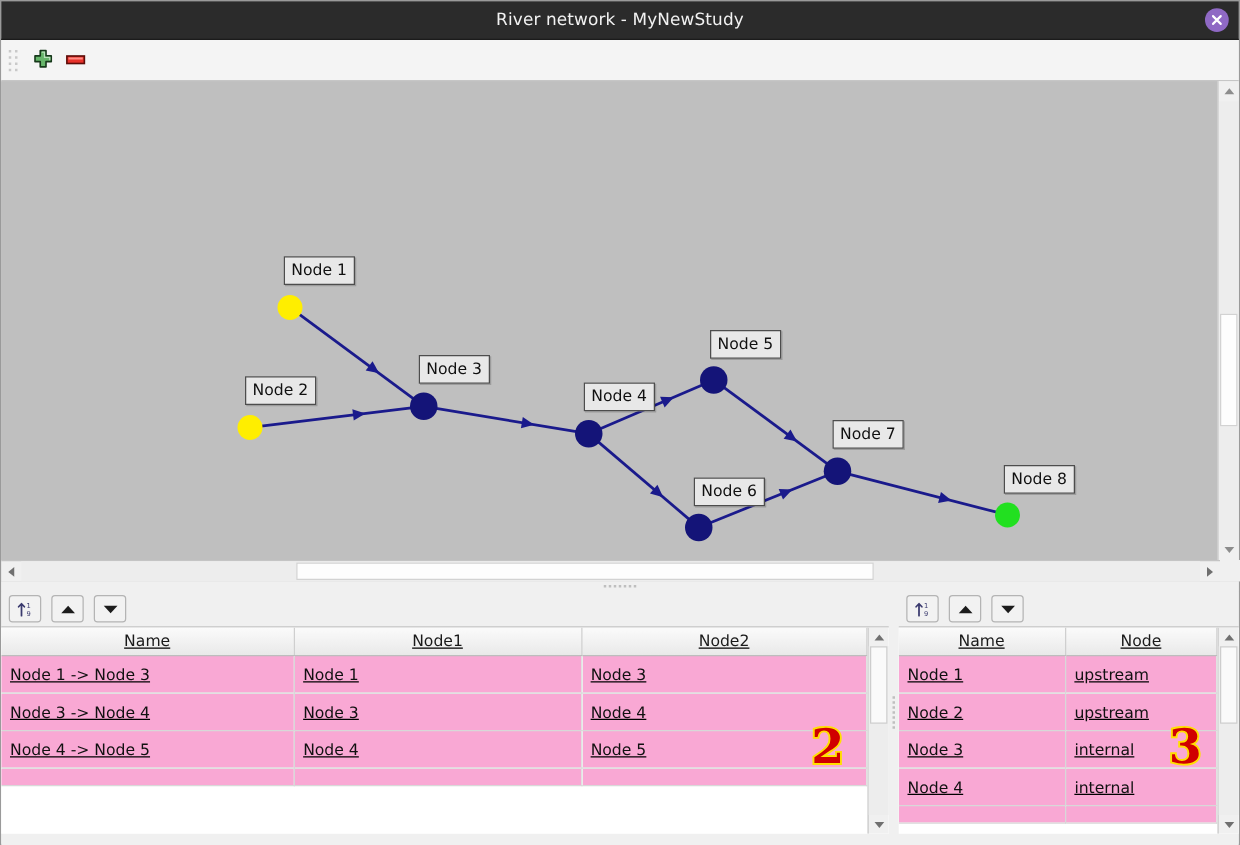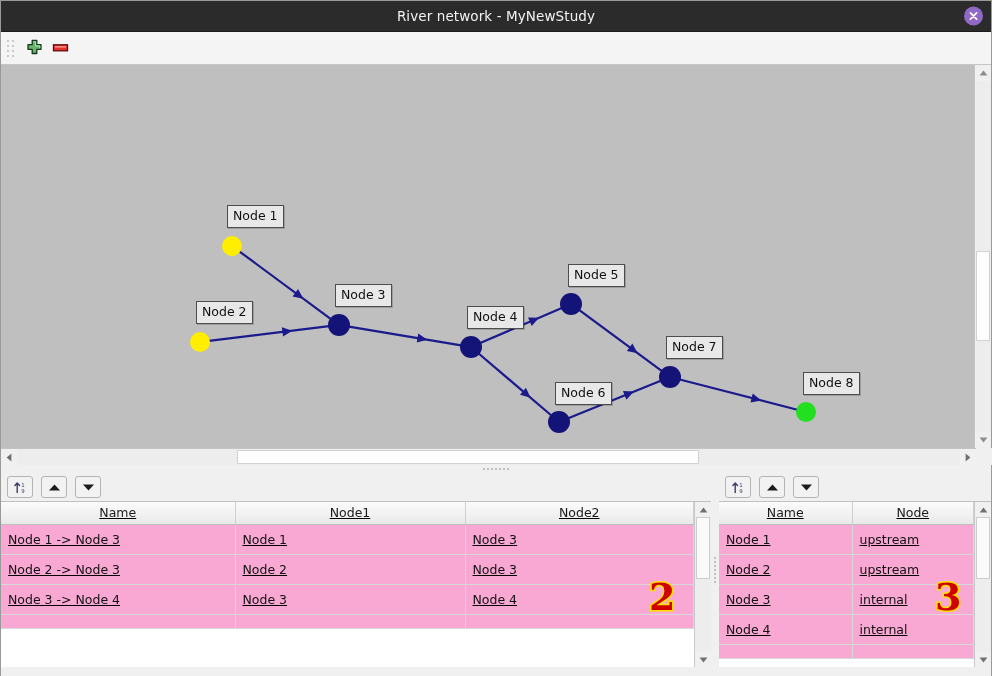--- a/index.html
+++ b/index.html
@@ -410,28 +410,28 @@
                   <th>Node2</th>
                 </tr>
               </thead>
             <tbody id="reaches-body">
                 <tr>
                   <td>Node 1 -&gt; Node 3</td>
                   <td>Node 1</td>
                   <td>Node 3</td>
                 </tr>
                 <tr>
-                  <td>Node 2 -&gt; Node 3</td>
-                  <td>Node 2</td>
-                  <td>Node 3</td>
-                </tr>
-                <tr>
                   <td>Node 3 -&gt; Node 4</td>
                   <td>Node 3</td>
                   <td>Node 4</td>
+                </tr>
+                <tr>
+                  <td>Node 4 -&gt; Node 5</td>
+                  <td>Node 4</td>
+                  <td>Node 5</td>
                 </tr>
                 <tr class="blank">
                   <td></td>
                   <td></td>
                   <td></td>
                 </tr>
               </tbody>
           </table>
         </div>
         <div class="tbl-scroll">

